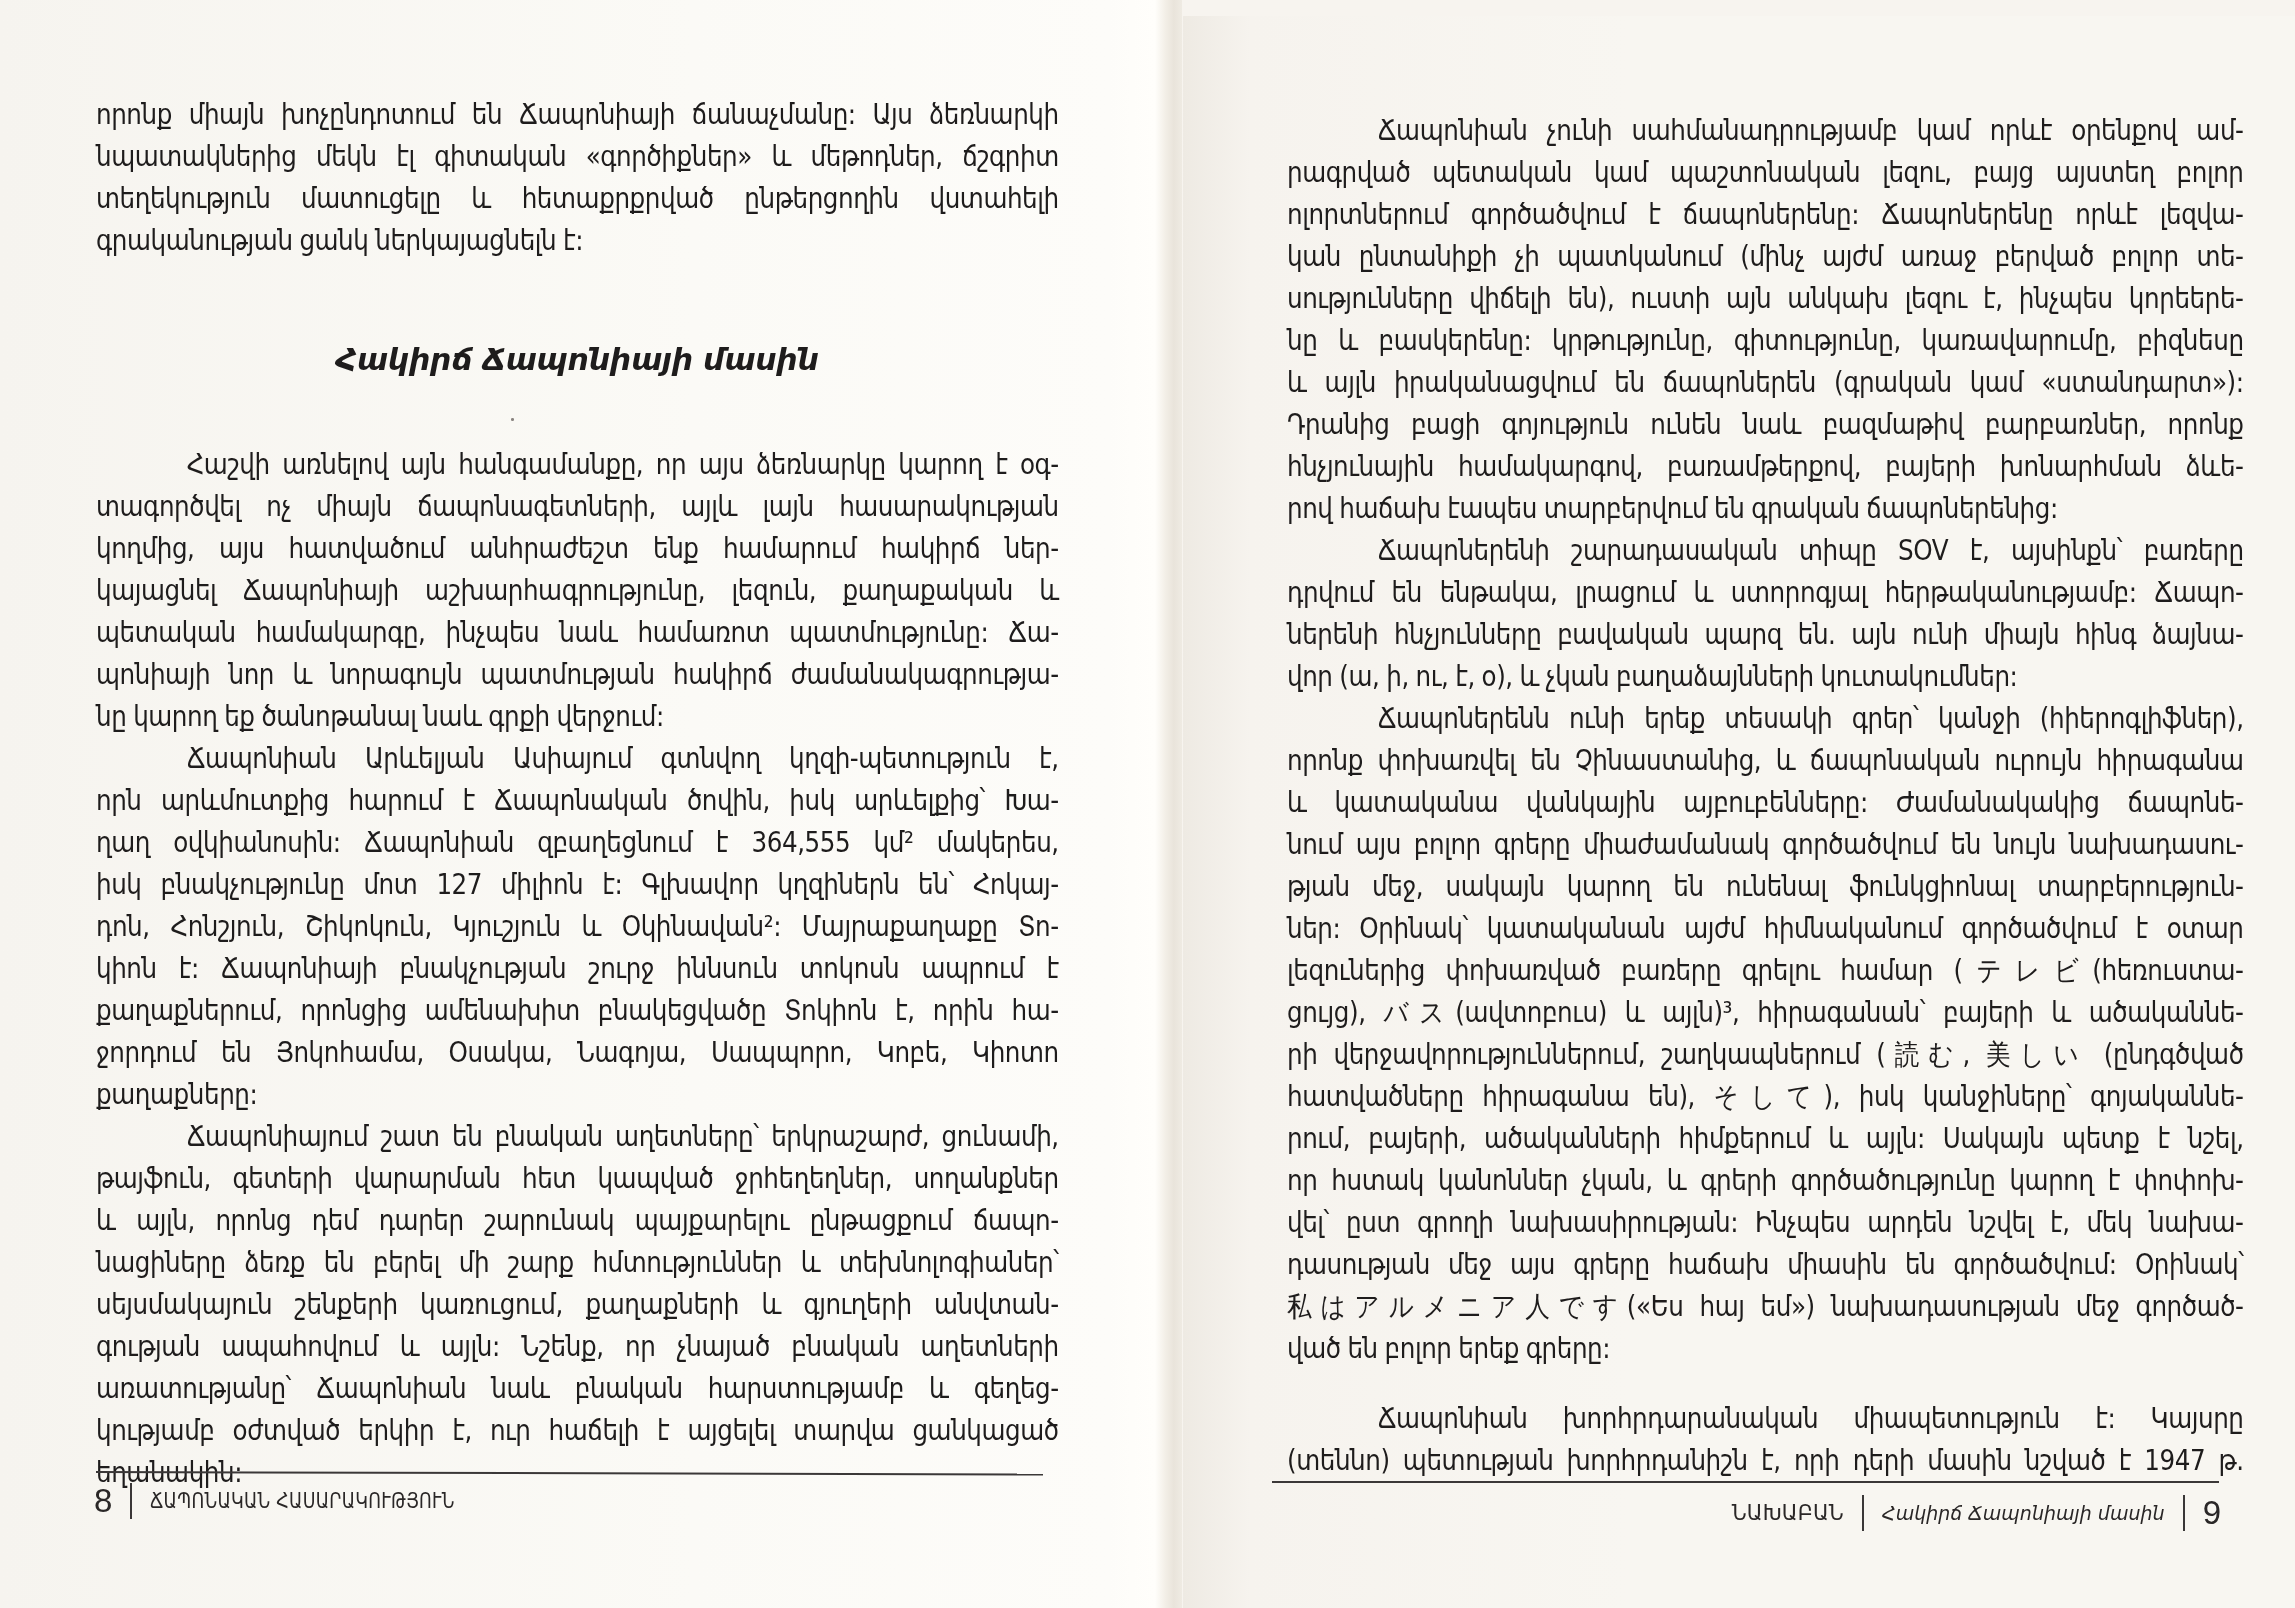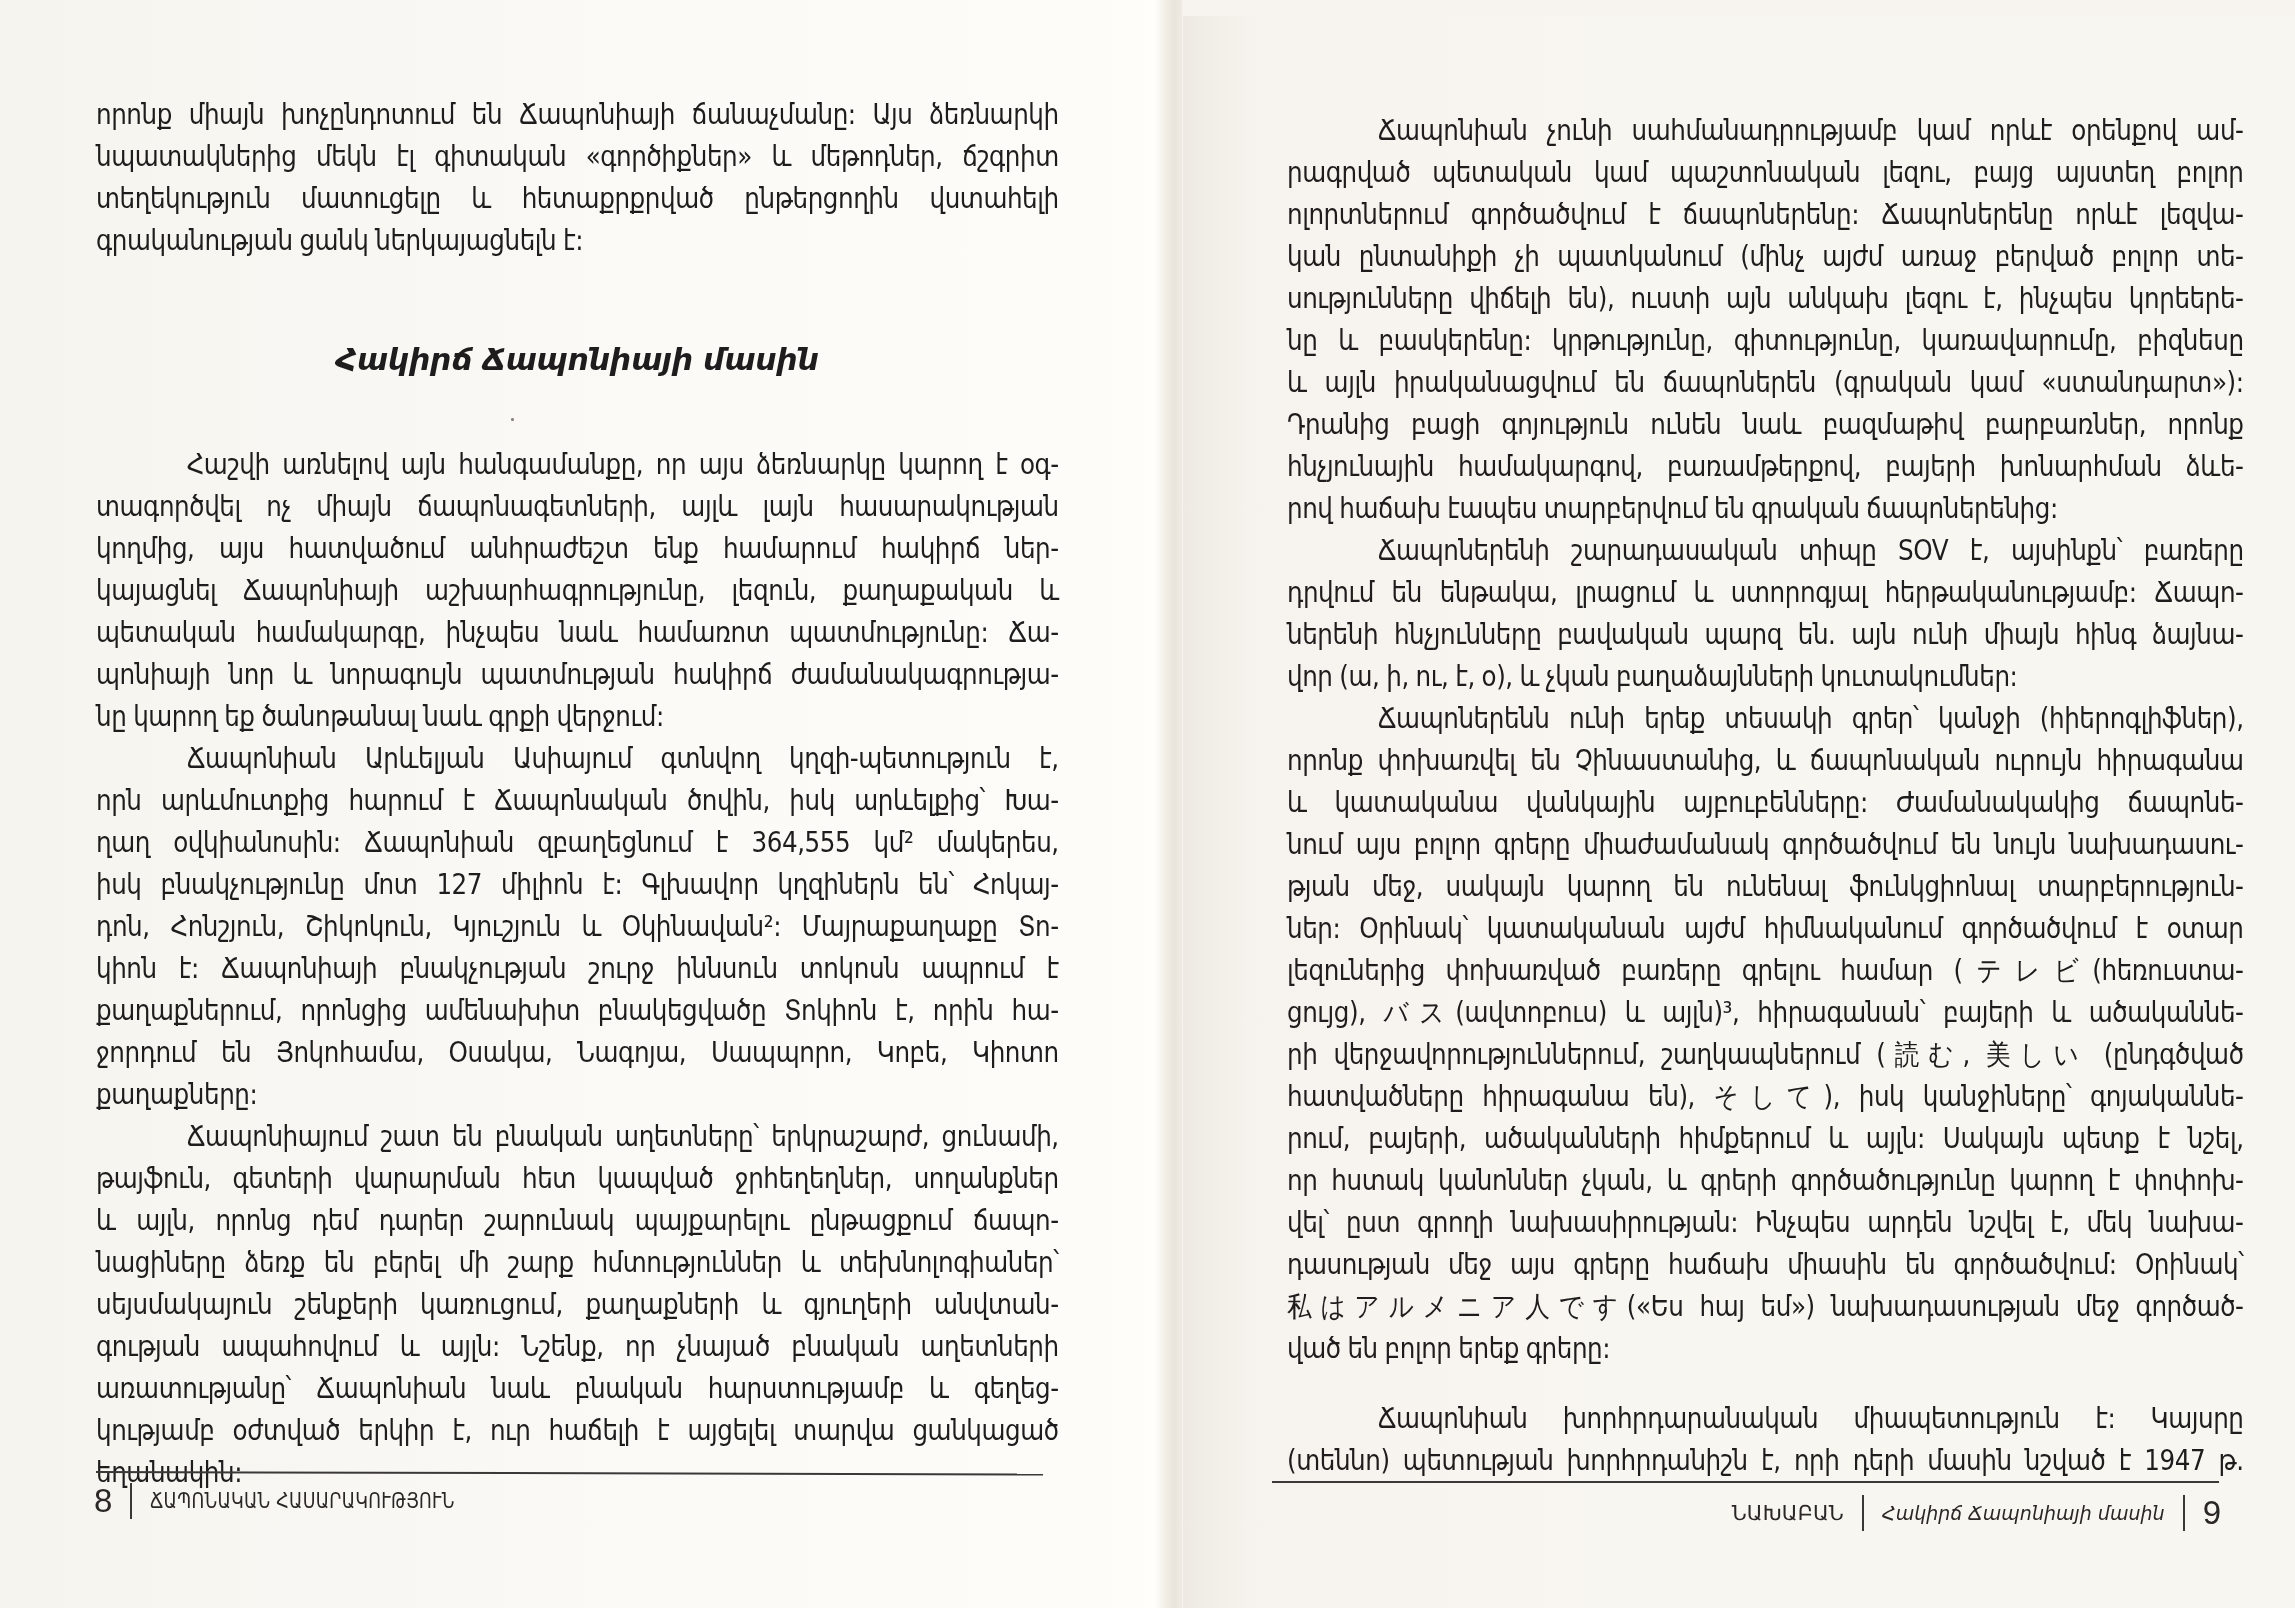--- a/index.html
+++ b/index.html
@@ -53,21 +53,21 @@
   .footer-right-rule { left: 1271px; top: 1465px; width: 947px; }
   .footer {
     position: absolute; display: flex; align-items: center;
     font-size: 20.5px; color: #2a2727;
   }
   .footer-left { left: 94px; top: 1482px; }
   .footer-right { right: 75px; top: 1478px; }
   .folio { font-size: 33px; font-family: "Liberation Sans", sans-serif; }
   .bar { display: inline-block; width: 2.1px; height: 36px; background: #3a3737; margin: 0 18px; }
   .running-head { letter-spacing: 0.3px; transform: scaleX(0.85); transform-origin: left center; }
-  .running-section { font-size: 20.5px; letter-spacing: 0.2px; font-family: Liberation Serif, serif; }
+  .running-section { font-size: 20.5px; letter-spacing: 0.2px; }
   .running-sub { font-style: italic; font-size: 19px; }
   .stray-dot { position: absolute; width: 2.7px; height: 2.7px; border-radius: 50%; background: #8a8480; }
 </style>
 </head>
 <body>
 
 <div class="spread">
 
   <div class="page page-left">
     <div class="text-block left-block">

